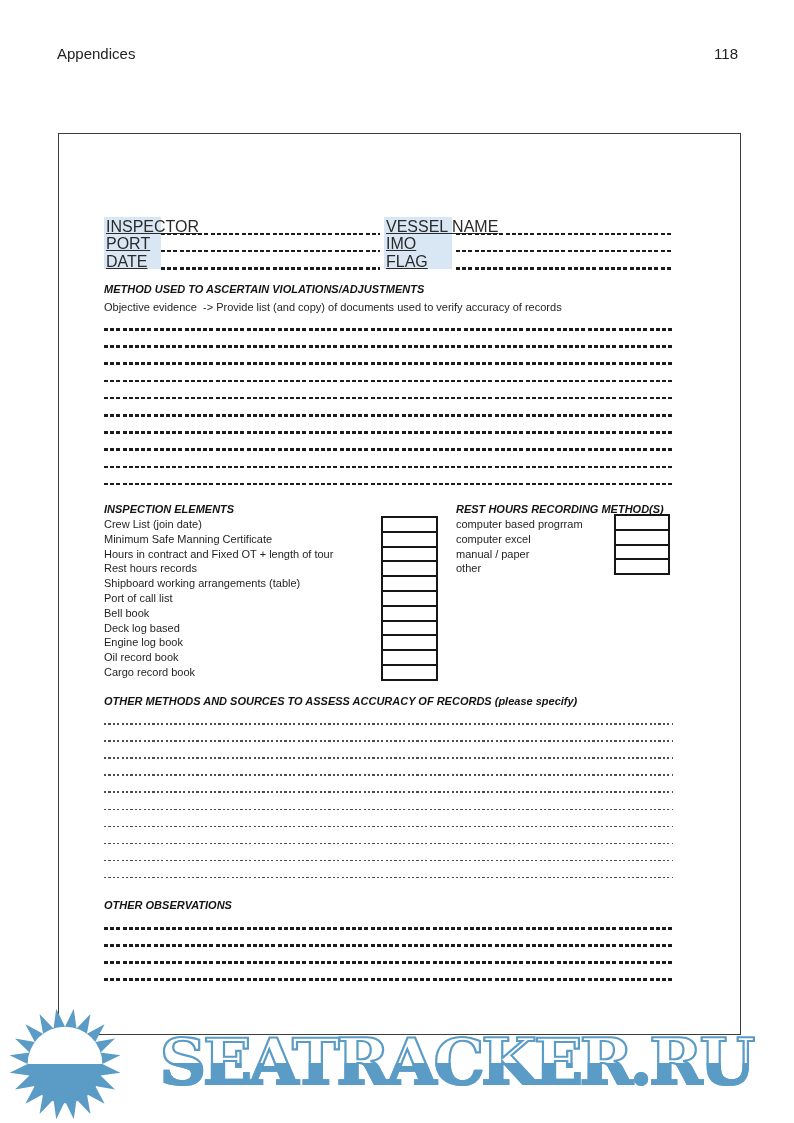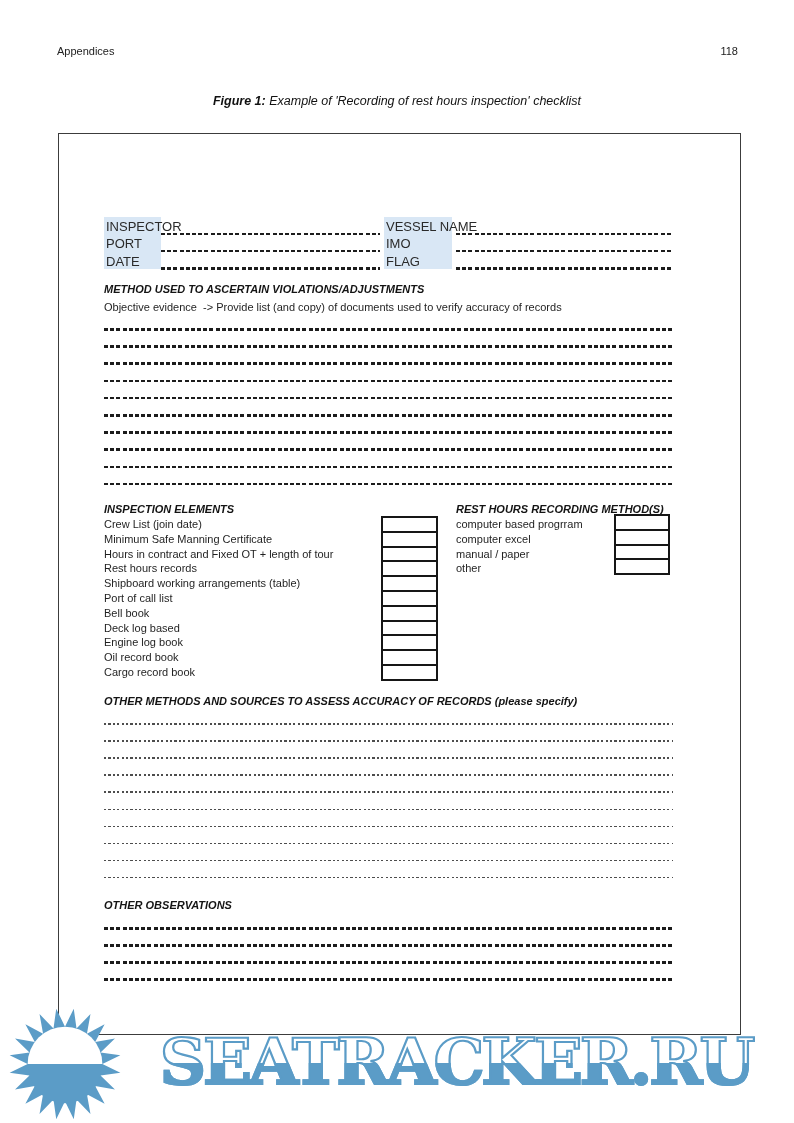--- a/index.html
+++ b/index.html
@@ -3,40 +3,40 @@
 <meta charset="utf-8">
 <style>
   html,body { margin:0; padding:0; background:#ffffff; }
   .page {
     position:relative; width:794px; height:1123px; background:#ffffff;
     font-family:"Liberation Sans", sans-serif; color:#1f1f1f; overflow:hidden;
   }
   .page-header {
     position:absolute; left:57px; right:56px; top:45px;
     display:flex; justify-content:space-between;
-    font-size:11px; color:#222222;
+    font-size:15px; color:#222222;
   }
   .figure-caption {
     position:absolute; left:0; right:0; top:94px; text-align:center;
     font-size:12.5px; font-style:italic; color:#111111;
   }
   .cap-prefix { font-weight:bold; }
   .form-box {
     position:absolute; left:58px; top:133px; width:681px; height:900px;
     border:1px solid #3c3c3c; background:#ffffff;
   }
   .title-box {
     position:absolute; left:43px; top:53px; width:565px; height:18px;
     border:2px solid #262626; text-align:center; line-height:18px;
     font-weight:bold; font-size:12px; letter-spacing:0.2px;
   }
   .lblbg { position:absolute; background:#d9e7f5; top:83px; height:52px; }
   .lblbg-left  { left:45px;  width:57px; }
   .lblbg-right { left:325px; width:68px; }
-  .flabel { position:absolute; font-size:13px; line-height:17.3px; height:17.3px; white-space:nowrap; color:#2a2a2a; }
+  .flabel { position:absolute; font-size:16px; line-height:17.3px; height:17.3px; white-space:nowrap; color:#2a2a2a;text-decoration:underline; }
   .dash {
     height:2.5px;
     background-image:repeating-linear-gradient(to right,#1c1c1c 0 4px, transparent 4px 6.2px);
   }
   .dot {
     height:1.5px;
     background-image:repeating-linear-gradient(to right,#4d4d4d 0 2.2px, transparent 2.2px 4.4px);
   }
   .fdash { position:absolute; }
   .lines { position:absolute; }
@@ -67,23 +67,20 @@
 </head>
 <body>
 
 <div class="page">
 
   <header class="page-header">
     <span>Appendices</span>
     <span>118</span>
   </header>
 
-  <div class="figure-caption">
-    <span class="cap-prefix">Figure 1:</span><span> Example of 'Recording of rest hours inspection' checklist</span>
-  </div>
 
   <div class="form-box">
 
 
     <div class="lblbg lblbg-left"></div>
     <div class="lblbg lblbg-right"></div>
 
     <div class="flabel" style="left:47px;top:84px">INSPECTOR</div>
     <div class="flabel" style="left:47px;top:101.3px">PORT</div>
     <div class="flabel" style="left:47px;top:118.6px">DATE</div>

